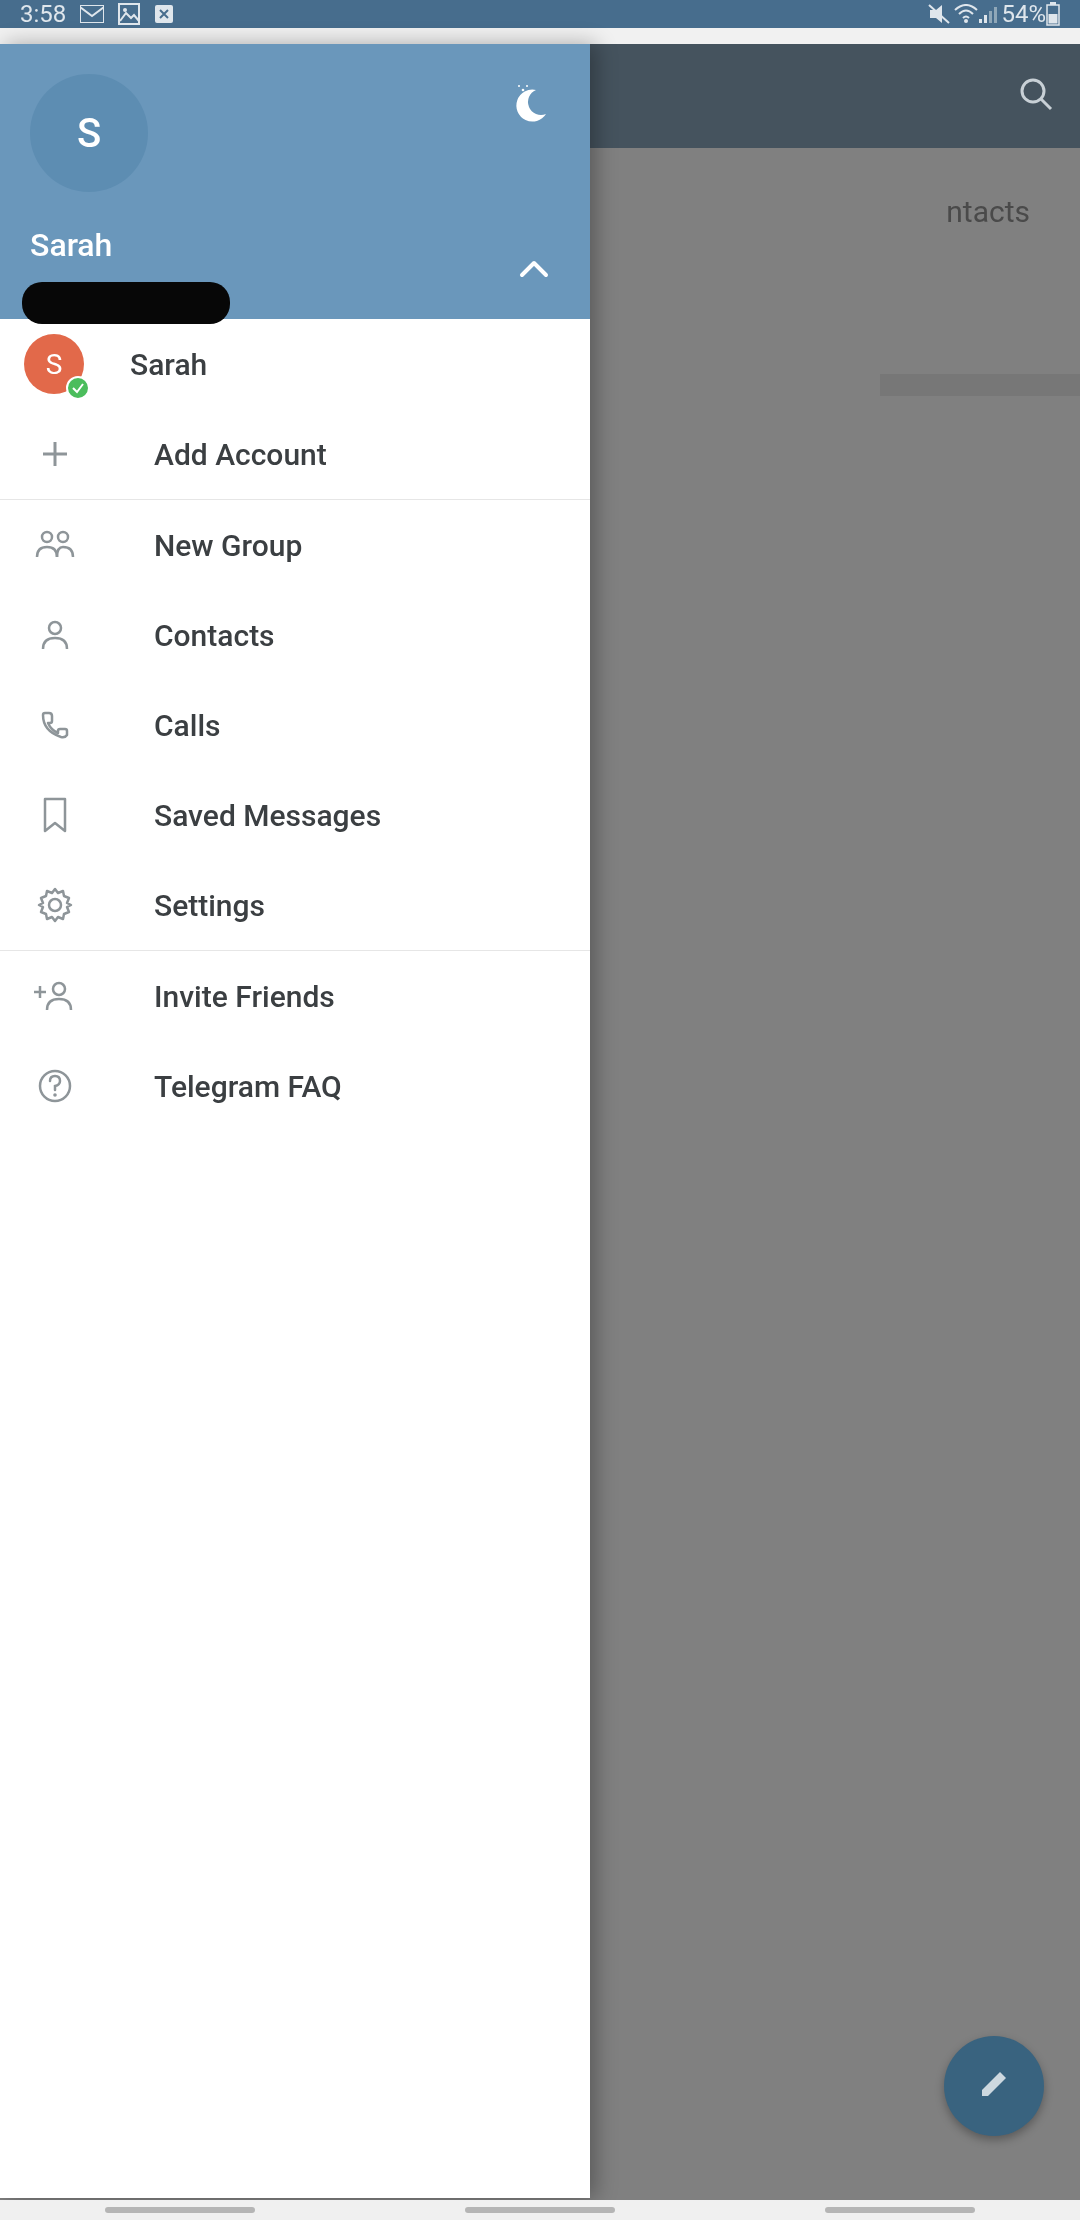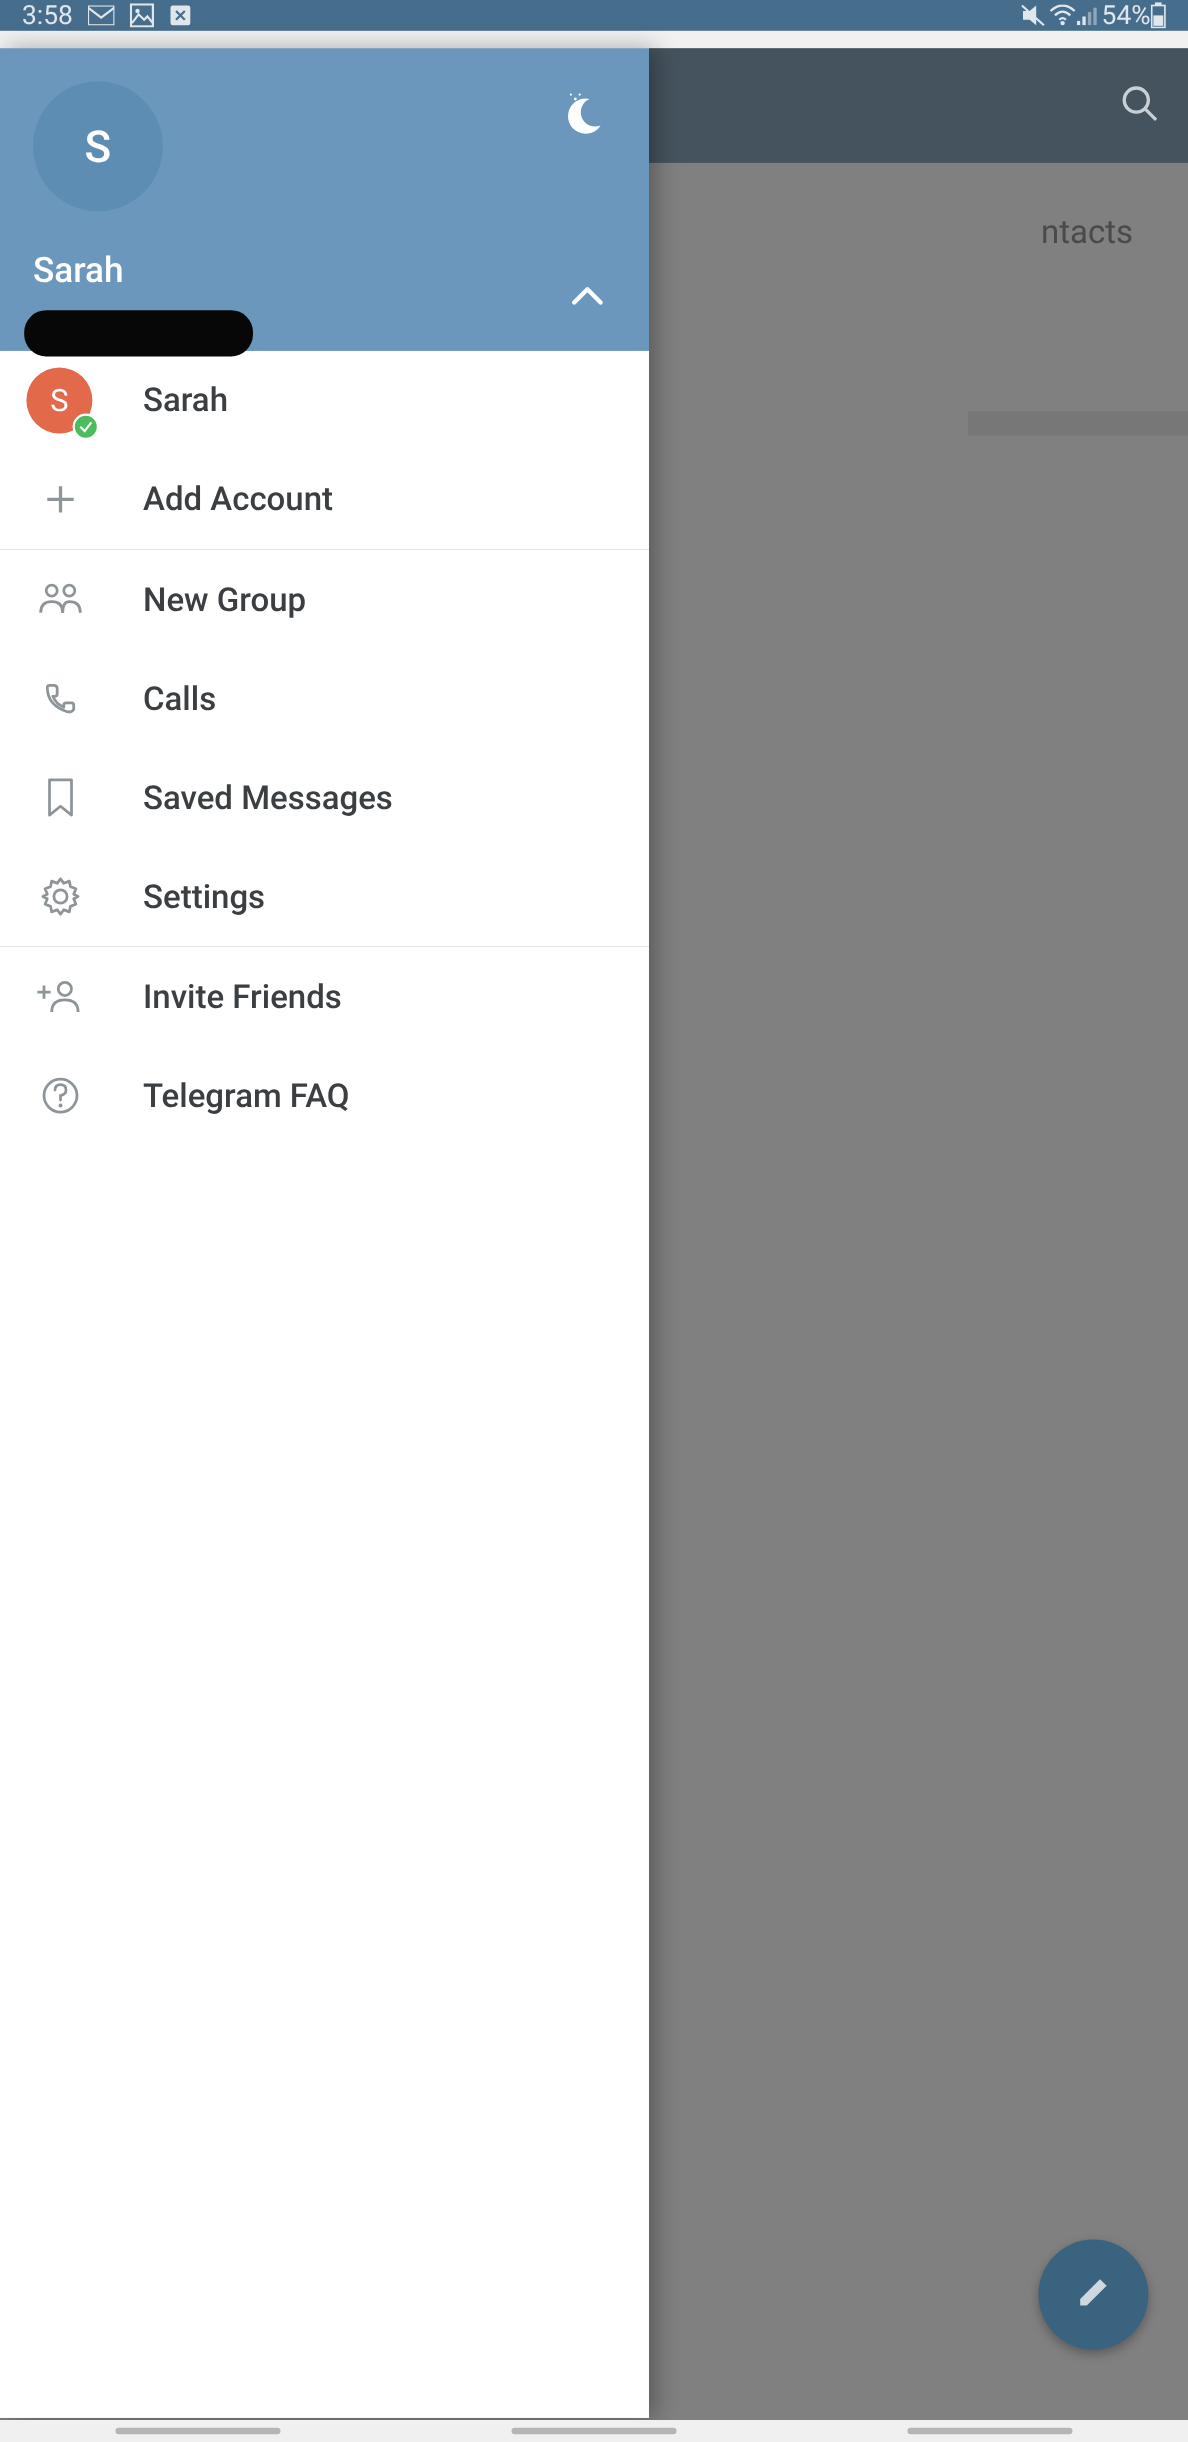--- a/index.html
+++ b/index.html
@@ -142,20 +142,21 @@
     width: 50px;
     display: flex;
     align-items: center;
     justify-content: center;
     color: #8e9599;
   }
   .menu-label {
     font-size: 30px;
     color: #3b3f42;
     font-weight: 500;
+    margin-left: 24px;
   }
   .divider {
     height: 1px;
     background: #e6e6e6;
   }
 
   .acct-avatar {
     width: 60px; height: 60px;
     border-radius: 50%;
     background: #e2694a;
@@ -320,20 +321,29 @@
         <svg width="44" height="36" viewBox="0 0 44 36">
             <circle cx="14" cy="10" r="5" fill="none" stroke="#8e9599" stroke-width="2.5"></circle>
             <circle cx="30" cy="10" r="5" fill="none" stroke="#8e9599" stroke-width="2.5"></circle>
             <path d="M4 30 Q4 20 14 20 Q24 20 24 30" fill="none" stroke="#8e9599" stroke-width="2.5"></path>
             <path d="M24 30 Q24 20 30 20 Q40 20 40 30" fill="none" stroke="#8e9599" stroke-width="2.5"></path>
           </svg>
       </div>
       <span class="menu-label">New Group</span>
     </div>
 
+    <div class="menu-item">
+      <div class="menu-icon-wrap">
+        <svg width="36" height="36" viewBox="0 0 36 36">
+            <circle cx="18" cy="11" r="6" fill="none" stroke="#8e9599" stroke-width="2.5"></circle>
+            <path d="M6 32 Q6 21 18 21 Q30 21 30 32" fill="none" stroke="#8e9599" stroke-width="2.5"></path>
+          </svg>
+      </div>
+      <span class="menu-label">Contacts</span>
+    </div>
 
     <div class="menu-item">
       <div class="menu-icon-wrap">
         <svg width="36" height="36" viewBox="0 0 36 36">
             <path d="M8 6 Q6 6 6 8 Q6 24 24 30 Q28 31 30 28 L30 24 Q30 22 28 22 L23 22 Q21 22 21 24 L21 26 Q14 23 11 16 L13 16 Q15 16 15 14 L15 9 Q15 6 12 6 Z" fill="none" stroke="#8e9599" stroke-width="2.5" stroke-linejoin="round"></path>
           </svg>
       </div>
       <span class="menu-label">Calls</span>
     </div>
 

